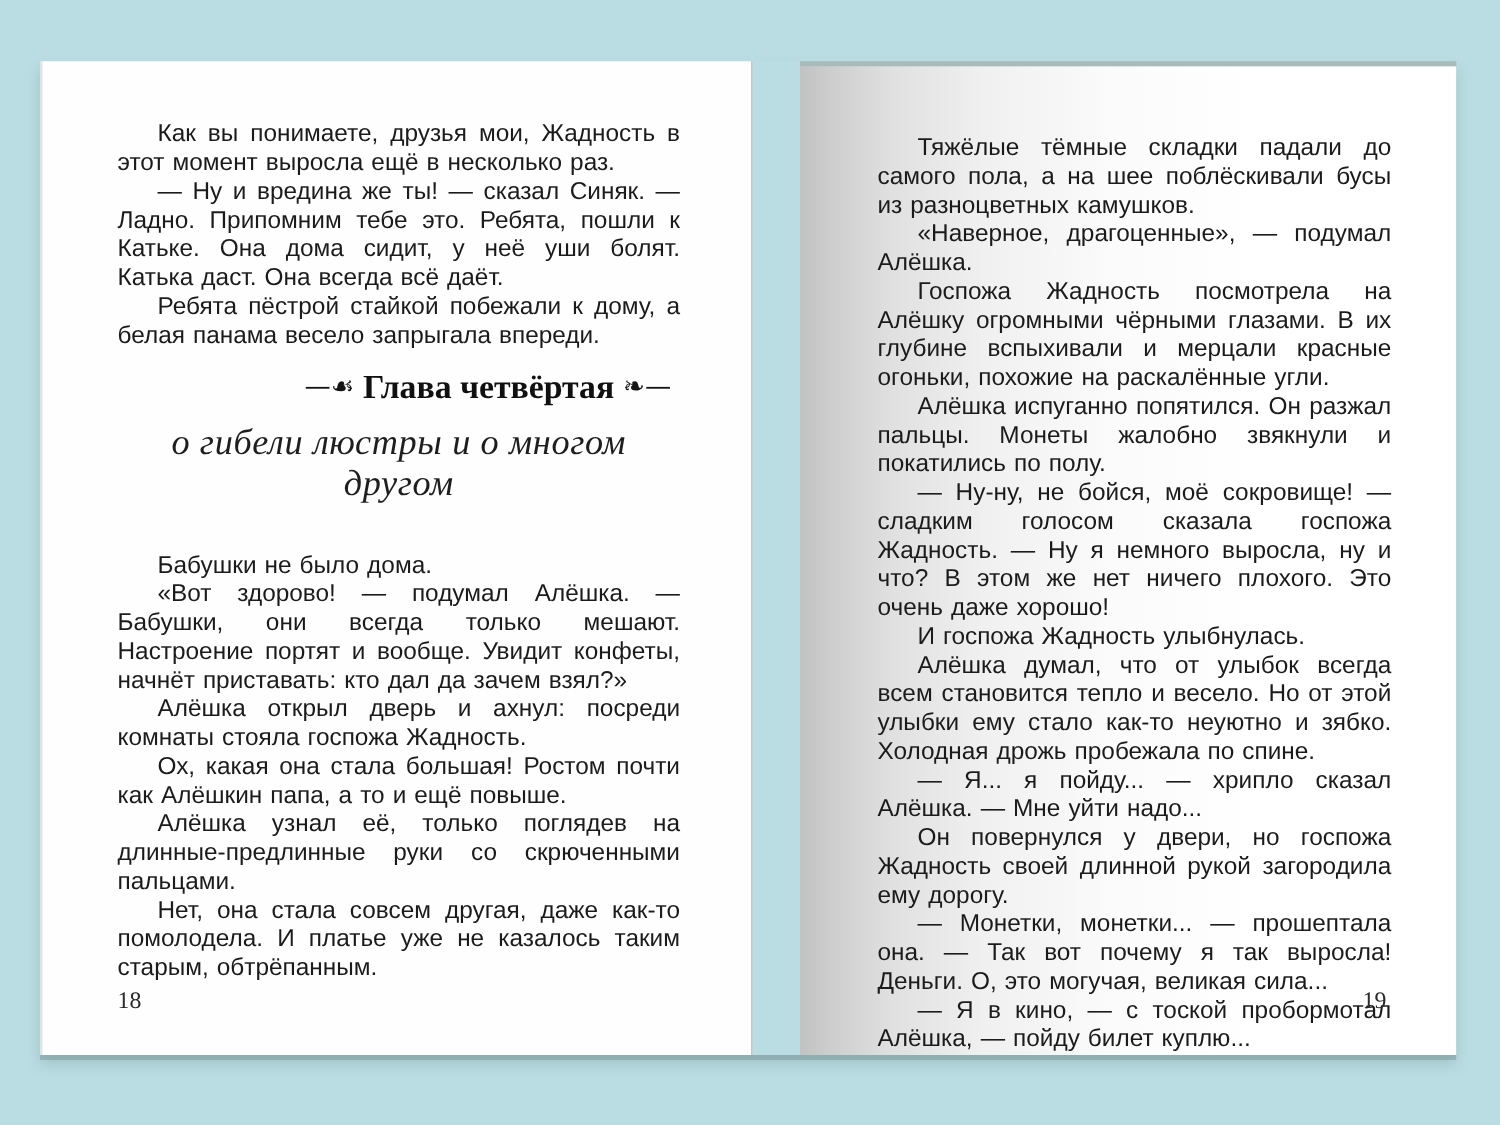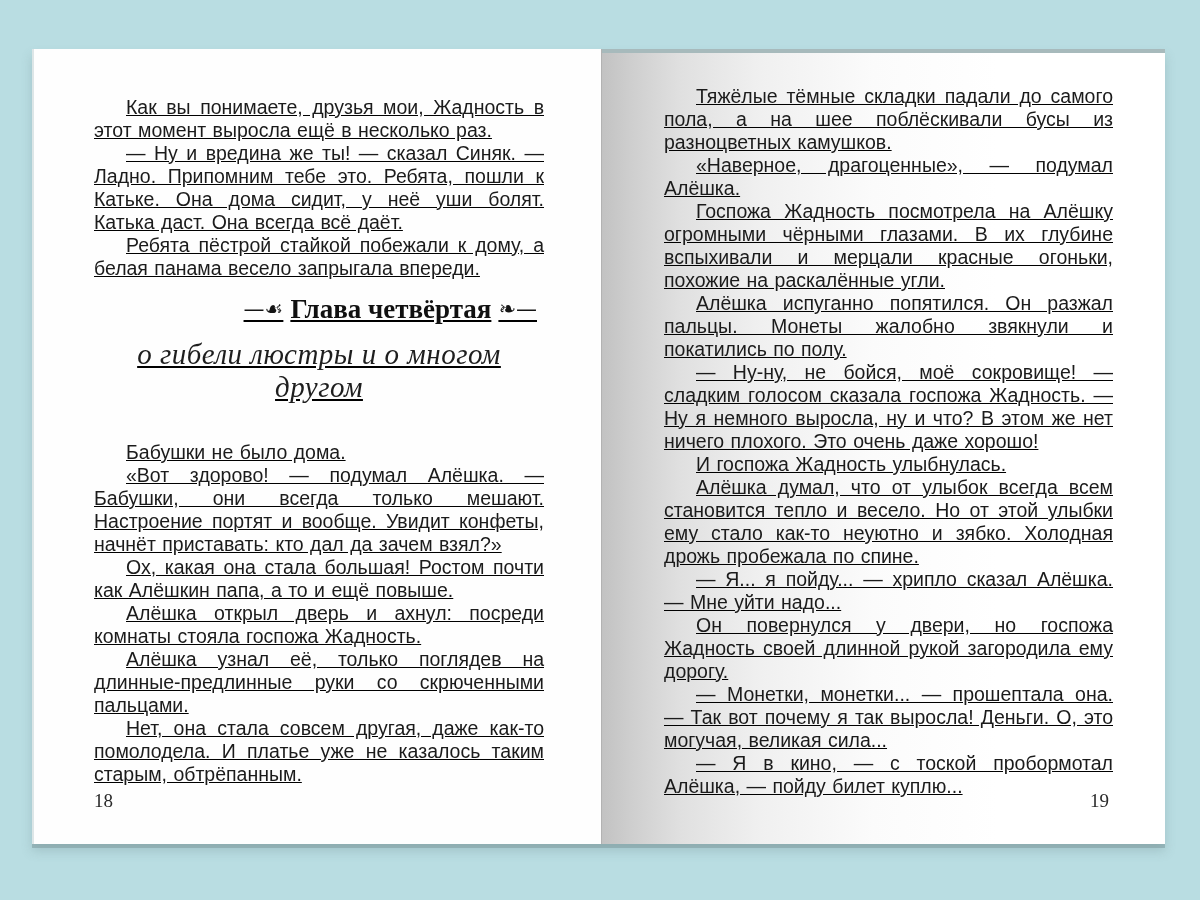--- a/index.html
+++ b/index.html
@@ -12,38 +12,38 @@
     font-family: "Liberation Sans", sans-serif;
   }
   .book {
     position: absolute;
     left: 32px;
     top: 49px;
     width: 1133px;
     height: 795px;
     display: flex;
     box-shadow: 0 4px 0 rgba(125,155,158,0.55), 0 7px 10px rgba(90,120,125,0.25);
-    text-decoration: underline;
   }
   .page {
     box-sizing: border-box;
     position: relative;
   }
   .page-left {
     width: 570px;
     background: #fefefe;
     border-right: 1px solid #b2b2b2;
     box-shadow: inset 2px 0 0 rgba(160,185,190,0.35);
     padding: 47px 57px 0 62px;
   }
   .page-right {
     flex: 1;
     background: linear-gradient(90deg, #c2c2c2 0%, #cecece 5%, #e0e0e0 14%, #f0f0f0 28%, #fbfbfb 48%, #ffffff 70%);
     border-top: 4px solid #a7babc;
-    padding: 32px 52px 0 62px;
+    padding: 54px 52px 0 62px;
+    margin-left: 38px;
   }
   .para {
     margin: 0;
     text-indent: 32px;
     font-size: 19.5px;
     line-height: 23px;
     text-align: justify;
     color: #1b1b1b;
     word-spacing: 1px;
   }
@@ -94,22 +94,22 @@
       <p class="para">— Ну и вредина же ты! — сказал Синяк. — Ладно. Припомним тебе это. Ребята, пошли к Катьке. Она дома сидит, у неё уши болят. Катька даст. Она всегда всё даёт.</p>
       <p class="para">Ребята пёстрой стайкой побежали к дому, а белая панама весело запрыгала впереди.</p>
 
       <h2 class="chapter-title">
         <span class="ornament">—☙</span><span>Глава четвёртая</span><span class="ornament">❧—</span>
       </h2>
       <div class="chapter-subtitle">о гибели люстры и о многом другом</div>
 
       <p class="para">Бабушки не было дома.</p>
       <p class="para">«Вот здорово! — подумал Алёшка. — Бабушки, они всегда только мешают. Настроение портят и вообще. Увидит конфеты, начнёт приставать: кто дал да зачем взял?»</p>
+      <p class="para">Алёшка открыл дверь и ахнул: посреди комнаты стояла госпожа Жадность.</p>
       <p class="para">Ох, какая она стала большая! Ростом почти как Алёшкин папа, а то и ещё повыше.</p>
-      <p class="para">Алёшка открыл дверь и ахнул: посреди комнаты стояла госпожа Жадность.</p>
       <p class="para">Алёшка узнал её, только поглядев на длинные-предлинные руки со скрюченными пальцами.</p>
       <p class="para">Нет, она стала совсем другая, даже как-то помолодела. И платье уже не казалось таким старым, обтрёпанным.</p>
 
       <div class="page-number page-number-left">18</div>
     </section>
 
     <section class="page page-right">
       <p class="para">Тяжёлые тёмные складки падали до самого пола, а на шее поблёскивали бусы из разноцветных камушков.</p>
       <p class="para">«Наверное, драгоценные», — подумал Алёшка.</p>
       <p class="para">Госпожа Жадность посмотрела на Алёшку огромными чёрными глазами. В их глубине вспыхивали и мерцали красные огоньки, похожие на раскалённые угли.</p>

